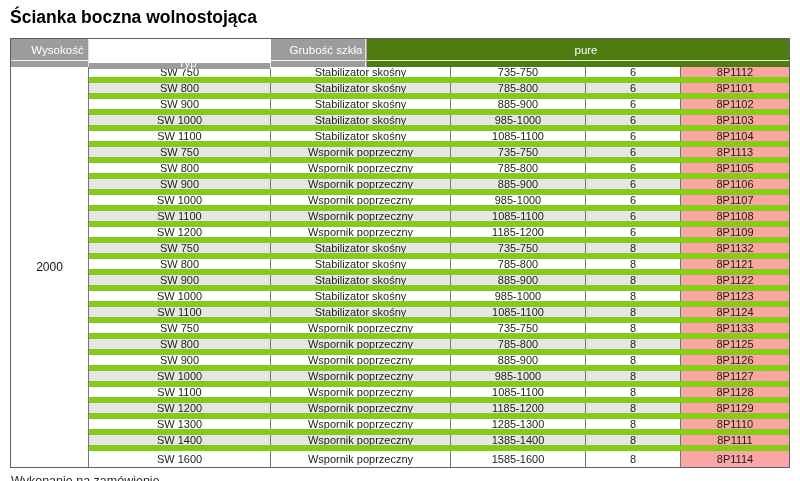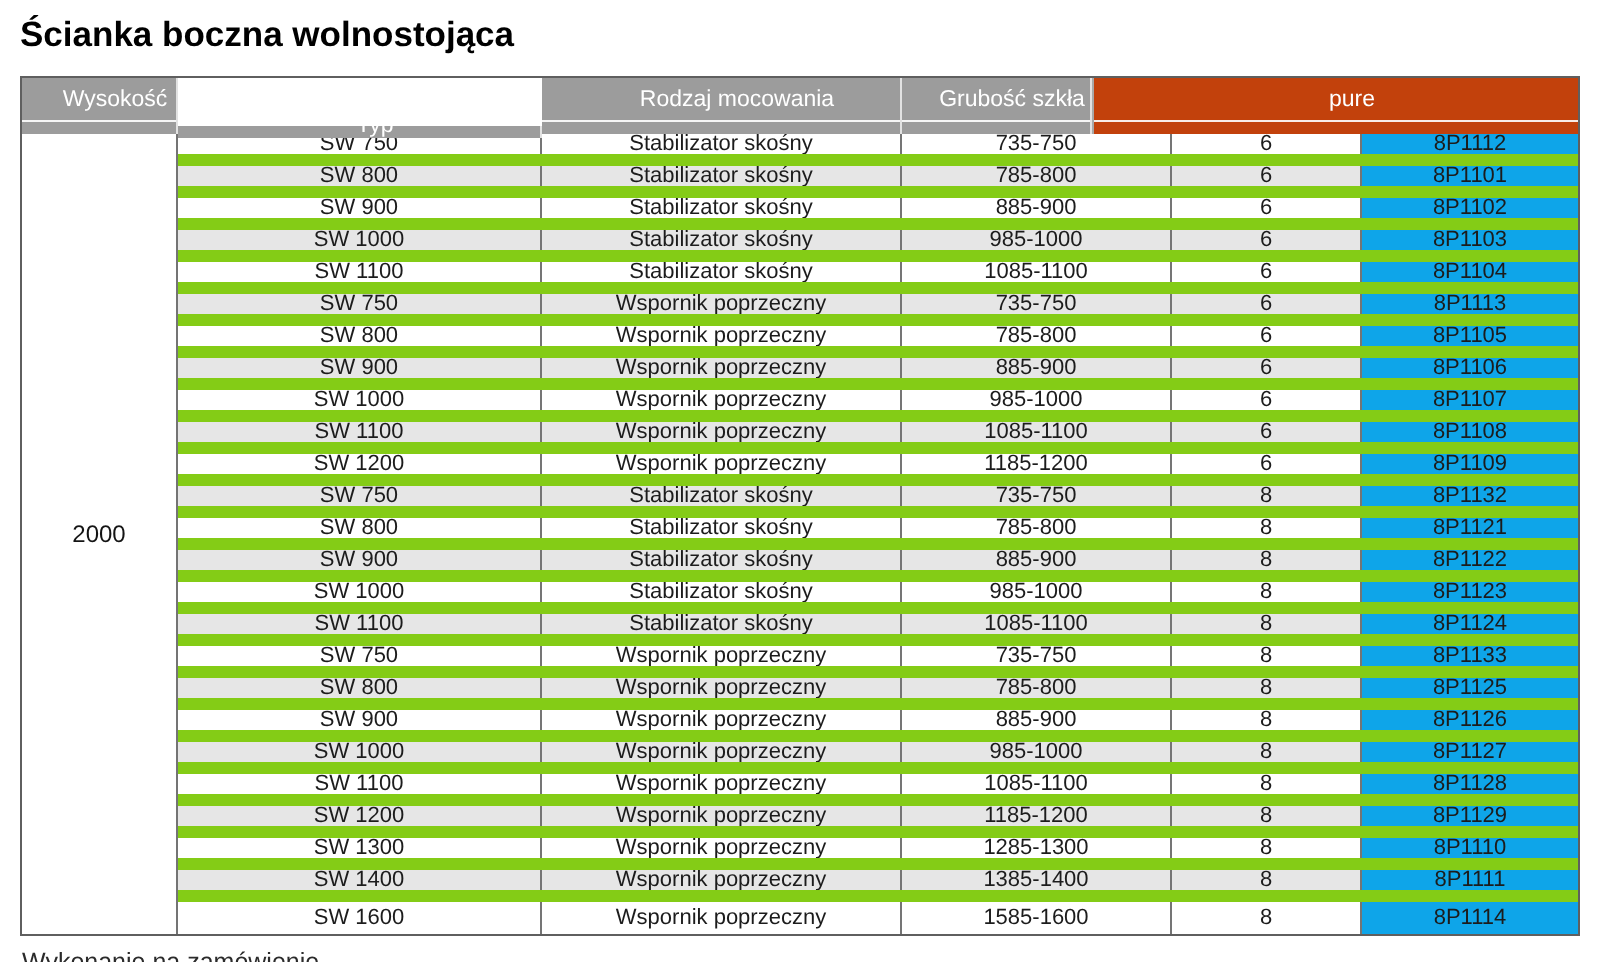--- a/index.html
+++ b/index.html
@@ -45,21 +45,21 @@
     padding-left: 16px;
   }
   .th::after {
     content: "";
     position: absolute;
     left: 0; right: 0; bottom: 6px;
     height: 1px;
     background: rgba(255,255,255,0.9);
   }
   .th.w-pure {
-    background: #c2410c;
+    background: #4d7c0f;
     border-right: none;
     border-left: 1px solid #a9a9a9;
   }
   .w-h    { width: 78px; }
   .w-typ  { width: 182px; margin-top: 24px; }
   .w-moc  { width: 180px; }
   .w-szer { width: 135px; }
   .w-gru  { width: 95px; }
   .w-pure { flex: 1; }
   
@@ -93,40 +93,39 @@
     color: #1c1c1c;
     box-sizing: border-box;
     border-right: 1px solid #757575;
     white-space: nowrap;
     overflow: hidden;
   }
   .c-typ              { width: 182px; }
   .c-rodzaj_mocowania { width: 180px; }
   .c-szerokosc_m      { width: 135px; }
   .c-grubosc_szkla    { width: 95px; }
-  .c-pure             { flex: 1; border-right: none; background: #0ea5e9; text-align: center; }
+  .c-pure             { flex: 1; border-right: none; background: #fca5a5; text-align: center; }
   .footnote {
     position: absolute;
     left: 11px;
     top: 474px;
     font-size: 12.5px;
     color: #2b2b2b;
     white-space: nowrap;
   }
 </style>
 </head>
 <body>
 
 <div class="page-title">Ścianka boczna wolnostojąca</div>
 
 <div class="catalog-table">
   <div class="thead">
     <div class="th w-h">Wysokość</div>
     <div class="th w-typ">Typ</div>
-    <div class="th w-moc">Rodzaj mocowania</div>
     <div class="th w-gru">Grubość szkła</div>
     <div class="th w-pure">pure</div>
   </div>
   <div class="tbody">
     <div class="height-cell">2000</div>
     <div class="rows">
         <div class="row">
           <div class="cell c-typ">SW 750</div>
           <div class="cell c-rodzaj_mocowania">Stabilizator skośny</div>
           <div class="cell c-szerokosc_m">735-750</div>

